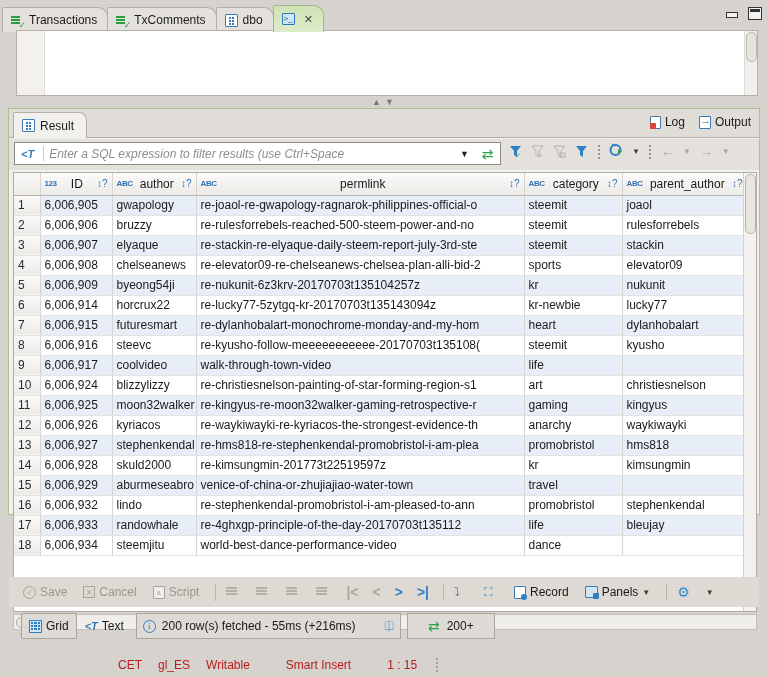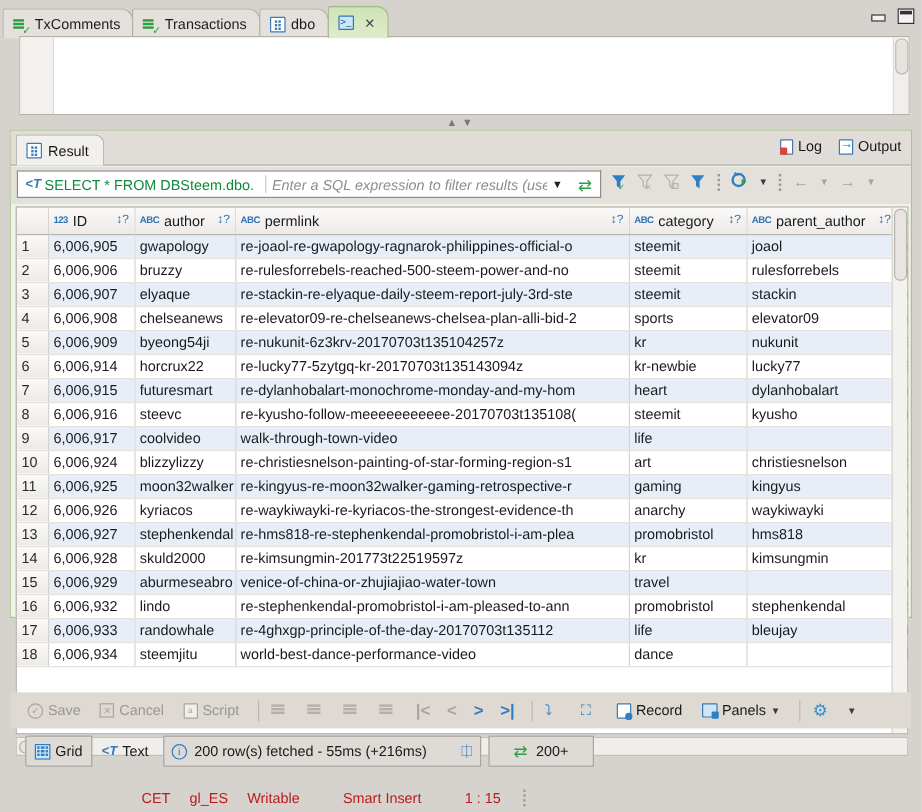--- a/index.html
+++ b/index.html
@@ -180,21 +180,21 @@
   table.gt th, table.gt td {
     height:20px; padding:0 4px; font-size:12px; text-align:left;
     border-right:1px solid #d7d3ce; border-bottom:1px solid #e6e3df;
     white-space:nowrap; overflow:hidden; vertical-align:middle;
   }
   table.gt th {
     background: linear-gradient(to bottom,#fbfaf9,#eceae7);
     border-bottom:1px solid #b9b4ae; font-weight:normal; color:#1a1a1a;
     position:relative; height:22px;
   }
-  .th-in { display:flex; align-items:center; gap:4px; width:100%; }
+  .th-in { display:flex; align-items:center; gap:4px; width:100%;text-align:center; }
   .th-name { flex:1; overflow:hidden; text-overflow:clip; }
   .tag {
     font-size:8px; color:#2f72b0; font-weight:bold; letter-spacing:-0.4px;
     flex:0 0 auto;
   }
   .sortq { color:#2f72b0; font-size:10px; flex:0 0 auto; }
   .rownum {
     background: linear-gradient(to bottom,#fbfaf9,#eceae7);
     border-right:1px solid #b9b4ae; text-align:center; color:#2a2a2a;
     font-size:11px; width:26px;
@@ -307,26 +307,26 @@
 </head>
 <body>
 
 <div id="app">
 
   <div class="tabbar">
     <div class="tabs">
 
       <div class="tab">
         <span class="ticon ticon-lines"></span>
-        <span>TxComments</span>
+        <span>Transactions</span>
       </div>
 
       <div class="tab">
         <span class="ticon ticon-lines"></span>
-        <span>Transactions</span>
+        <span>TxComments</span>
       </div>
 
       <div class="tab">
         <span class="ticon ticon-doc"></span>
         <span>dbo</span>
       </div>
 
       <div class="tab active">
         <span class="ticon ticon-sql">&gt;_</span>
         <span class="tclose">✕</span>
@@ -364,21 +364,20 @@
           <span class="icn-out"></span>
           <span>Output</span>
         </div>
       </div>
     </div>
 
     <div class="filterbar">
       <div class="filterbox">
         <span class="fprefix">
           <span class="icn-t">&lt;T</span>
-          <span class="fquery">SELECT * FROM DBSteem.dbo.</span>
         </span>
         <span class="fsep"></span>
         <span class="fplace">Enter a SQL expression to filter results (use Ctrl+Space</span>
         <span class="fcaret">▼</span>
       </div>
       <div class="frefresh">
         <span>⇄</span>
       </div>
 
       <div class="ftools">

